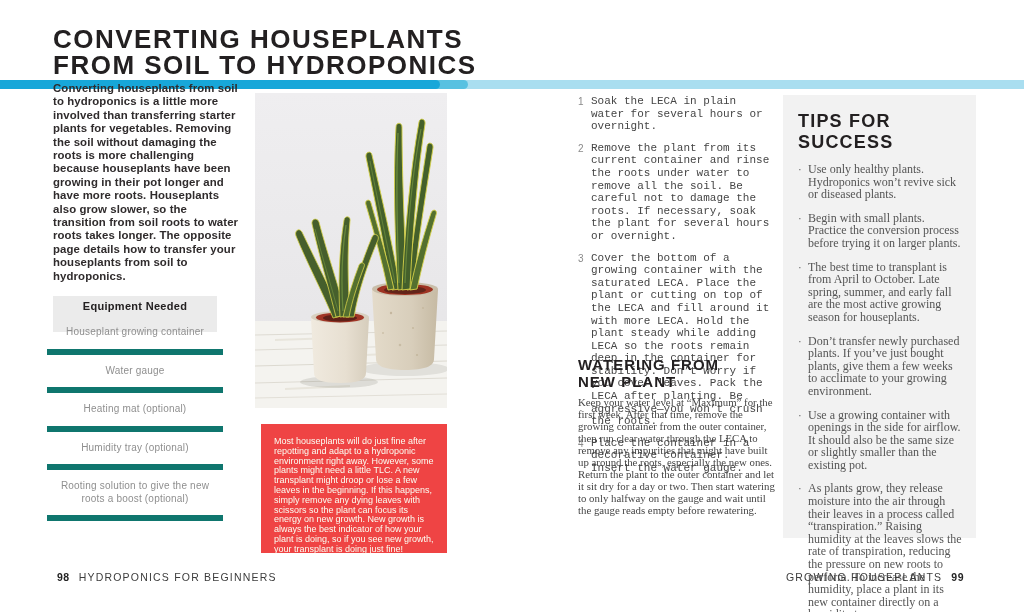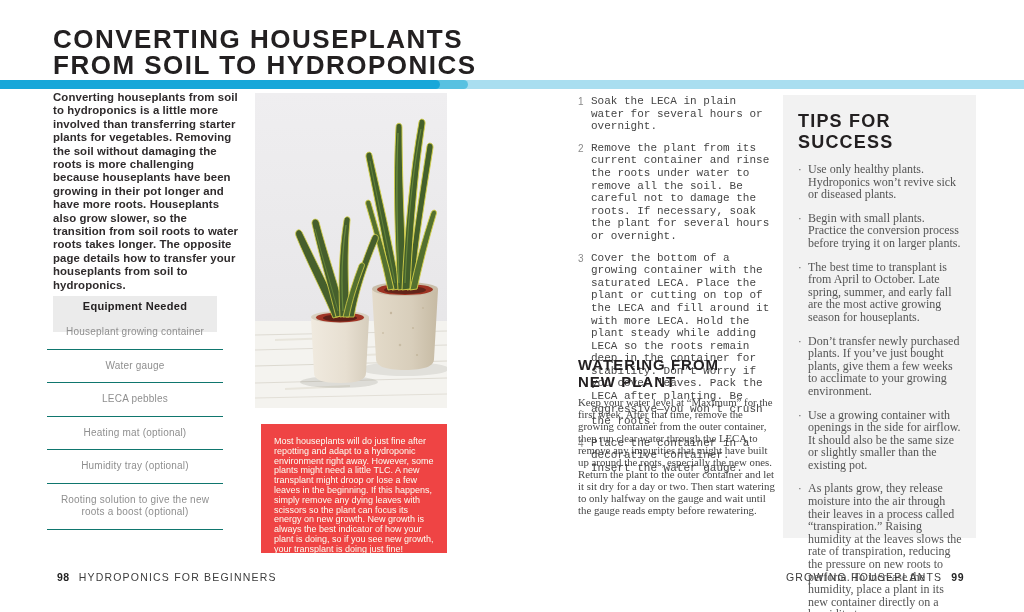--- a/index.html
+++ b/index.html
@@ -6,26 +6,26 @@
   .page{position:relative;width:1024px;height:612px;background:#ffffff;overflow:hidden;
         font-family:"Liberation Sans",sans-serif;}
   
   .title{position:absolute;left:53px;top:26px;font-size:26px;font-weight:800;
          letter-spacing:1.5px;line-height:26px;color:#232021;}
   .accent-bar{position:absolute;left:0;top:80px;width:1024px;height:9px;}
   .bar-light{position:absolute;left:0;top:0;width:1024px;height:9px;background:#a9def0;}
   .bar-mid{position:absolute;left:0;top:0;width:468px;height:9px;background:#58c1e1;border-radius:0 5px 5px 0;}
   .bar-dark{position:absolute;left:0;top:0;width:440px;height:9px;background:#17a7d9;border-radius:0 5px 5px 0;}
   
-  .intro{position:absolute;left:53px;top:91px;width:187px;font-size:11.4px;font-weight:bold;
+  .intro{position:absolute;left:53px;top:82px;width:187px;font-size:11.4px;font-weight:bold;
          line-height:13.4px;color:#2f2b2c;letter-spacing:.1px;}
   .equip-header{position:absolute;left:53px;top:296px;width:164px;height:36px;background:#ebebeb;
                 text-align:center;line-height:20px;font-size:11px;font-weight:bold;color:#232021;letter-spacing:.3px;}
   .equip-list{position:absolute;left:47px;top:316px;width:176px;}
-  .equip-item{padding:10px 4px;border-bottom:1px solid #0f766e;text-align:center;
+  .equip-item{padding:10px 4px;border-bottom:6px solid #0f766e;text-align:center;
               font-size:10px;line-height:12.5px;color:#8f8f8f;letter-spacing:.2px;}
   
   .photo{position:absolute;left:255px;top:93px;width:192px;height:315px;}
   .photo svg{display:block;width:100%;height:100%;}
   .green-box{position:absolute;left:261px;top:424px;width:186px;height:129px;background:#ef4444;
              box-sizing:border-box;padding:13px 13px;font-size:9px;line-height:9.8px;color:#fbfdf2;}
   
   .steps{position:absolute;left:578px;top:95px;width:197px;}
   .step{display:flex;margin-bottom:9px;}
   .step-num{width:13px;flex:0 0 13px;font-size:10px;color:#8a8a8a;
@@ -63,21 +63,20 @@
     <div class="bar-mid"></div>
     <div class="bar-dark"></div>
   </div>
 
   <div class="intro">Converting houseplants from soil to hydroponics is a little more involved than transferring starter plants for vegetables. Removing the soil without damaging the roots is more challenging because houseplants have been growing in their pot longer and have more roots. Houseplants also grow slower, so the transition from soil roots to water roots takes longer. The opposite page details how to transfer your houseplants from soil to hydroponics.</div>
 
   <div class="equip-header">Equipment Needed</div>
   <div class="equip-list">
     <div class="equip-item">Houseplant growing container</div>
     <div class="equip-item">Water gauge</div>
-    <div class="equip-item">LECA pebbles</div>
     <div class="equip-item">Heating mat (optional)</div>
     <div class="equip-item">Humidity tray (optional)</div>
     <div class="equip-item">Rooting solution to give the new roots a boost (optional)</div>
   </div>
 
   <div class="photo">
     <svg viewBox="0 0 192 315" preserveAspectRatio="none">
       <defs>
         <linearGradient id="bgG" x1="0" y1="0" x2="0" y2="1">
           <stop offset="0" stop-color="#efeef0"></stop>

